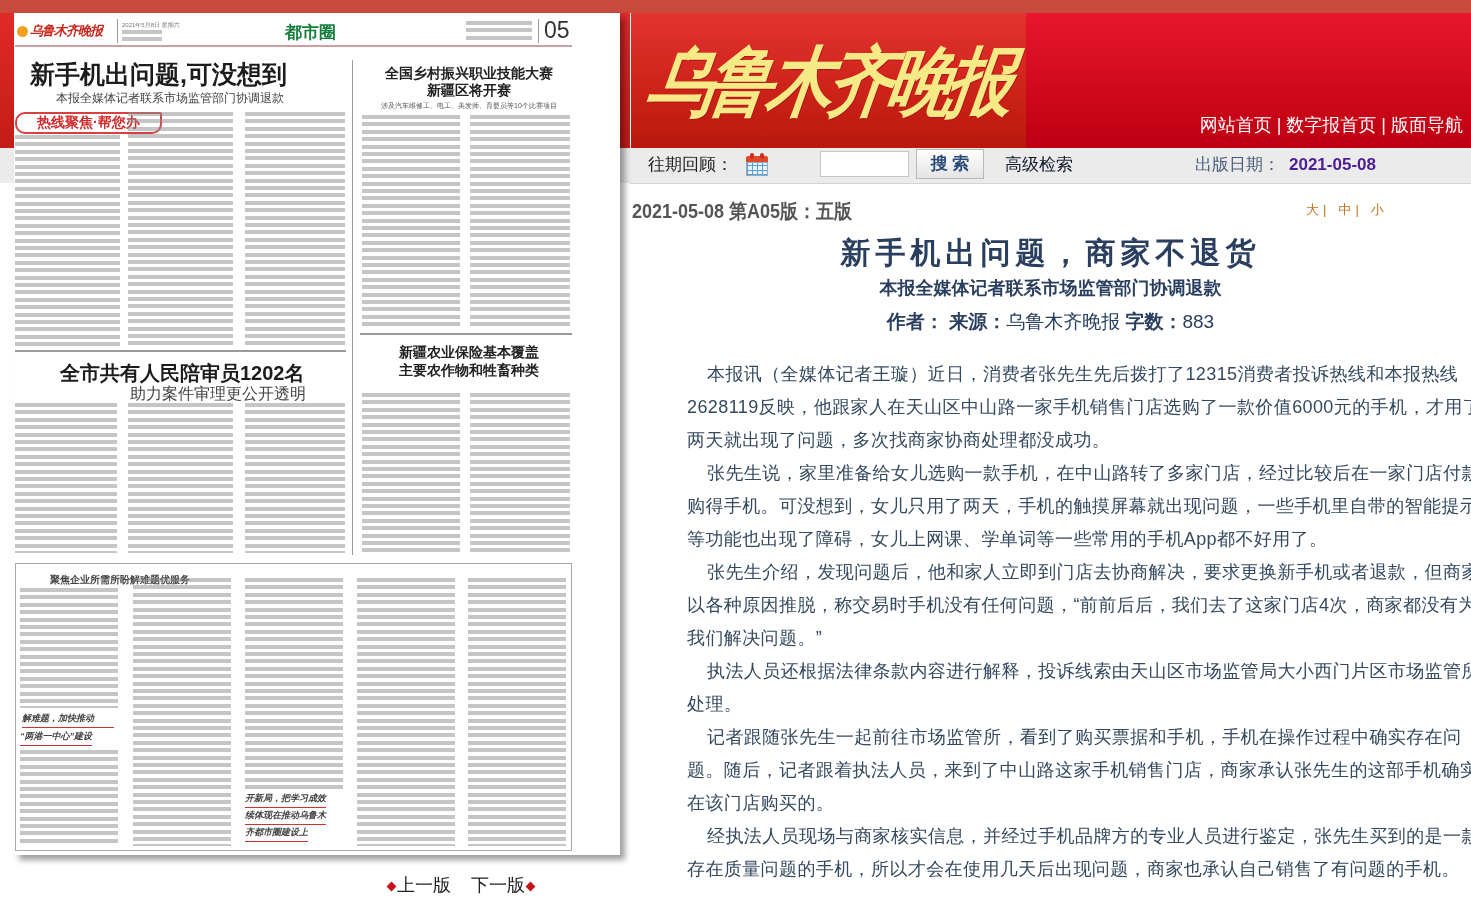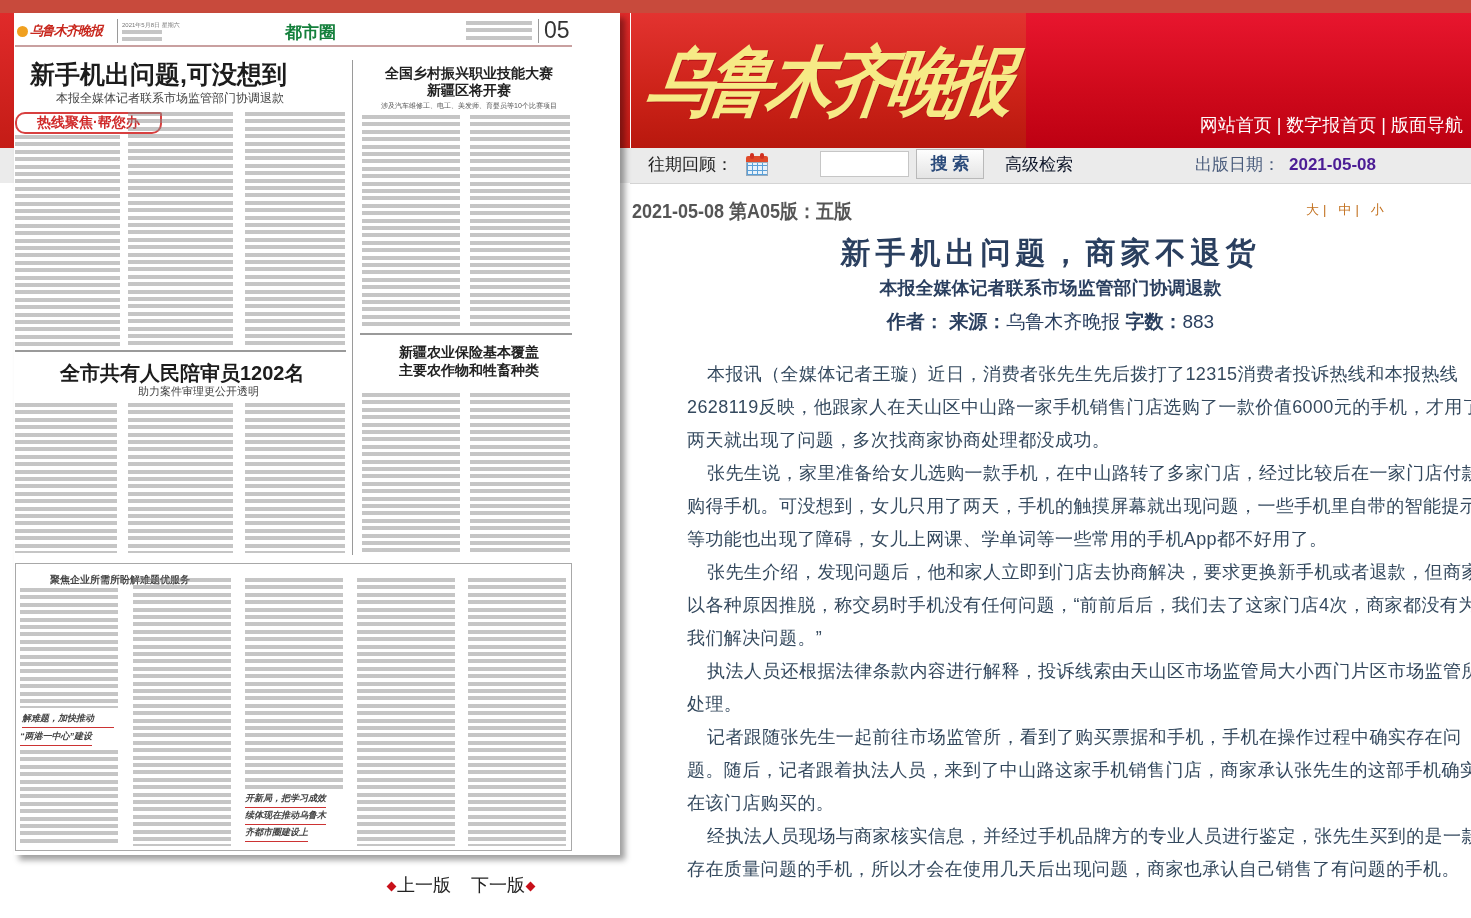--- a/index.html
+++ b/index.html
@@ -141,21 +141,21 @@
 
   <div class="el hd3" style="left:350px;top:52px;width:210px;">全国乡村振兴职业技能大赛</div>
   <div class="el hd3" style="left:350px;top:69px;width:210px;">新疆区将开赛</div>
   <div class="el" style="left:350px;top:88px;width:210px;text-align:center;font-size:7px;color:#555;white-space:nowrap;">涉及汽车维修工、电工、美发师、育婴员等10个比赛项目</div>
   <div class="tx" style="left:348px;top:102px;width:98px;height:214px;"></div>
   <div class="tx" style="left:456px;top:102px;width:100px;height:214px;"></div>
   <div class="hrl" style="left:346px;top:320px;width:212px;"></div>
 
   <div class="hrl" style="left:1px;top:337px;width:331px;"></div>
   <div class="el hd4" style="left:46px;top:347px;">全市共有人民陪审员1202名</div>
-  <div class="el" style="left:124px;top:371px;font-size:11px;color:#444;white-space:nowrap;">助力案件审理更公开透明</div>
+  <div class="el" style="left:116px;top:371px;font-size:16px;color:#444;white-space:nowrap;">助力案件审理更公开透明</div>
   <div class="tx" style="left:1px;top:390px;width:102px;height:150px;"></div>
   <div class="tx" style="left:114px;top:390px;width:105px;height:150px;"></div>
   <div class="tx" style="left:231px;top:390px;width:100px;height:150px;"></div>
 
   <div class="el hd3" style="left:350px;top:331px;width:210px;">新疆农业保险基本覆盖</div>
   <div class="el hd3" style="left:350px;top:349px;width:210px;">主要农作物和牲畜种类</div>
   <div class="tx" style="left:348px;top:380px;width:98px;height:160px;"></div>
   <div class="tx" style="left:456px;top:380px;width:100px;height:160px;"></div>
 
   <div class="box">

